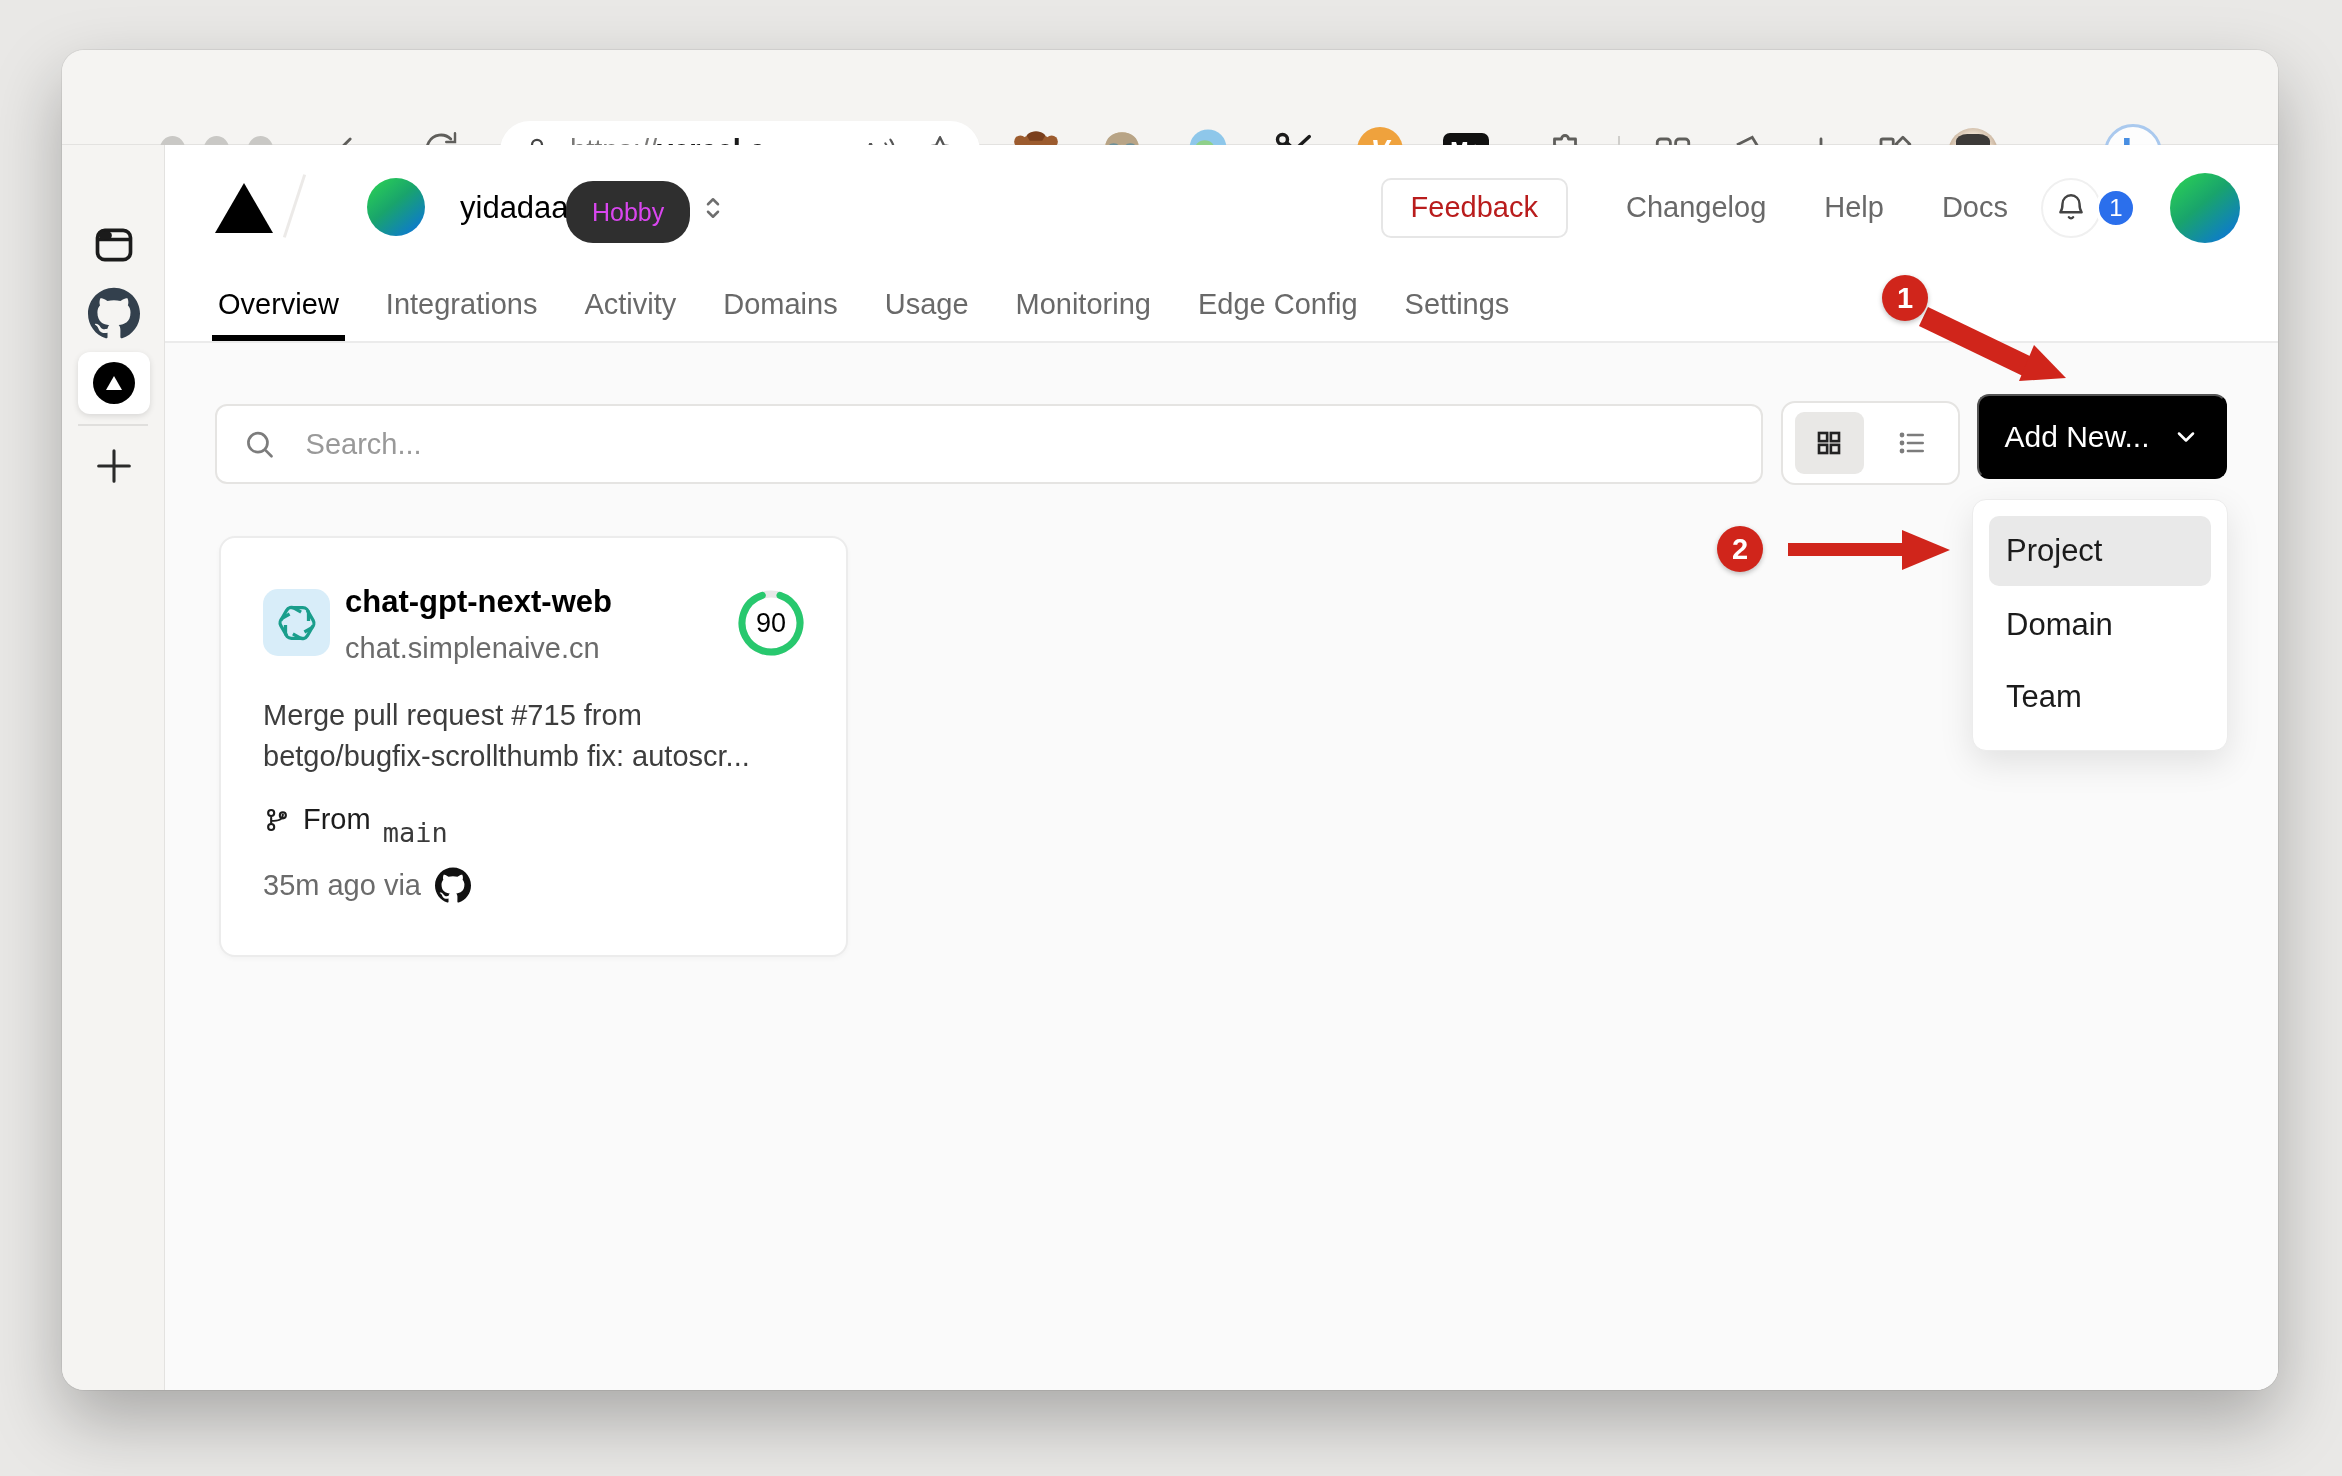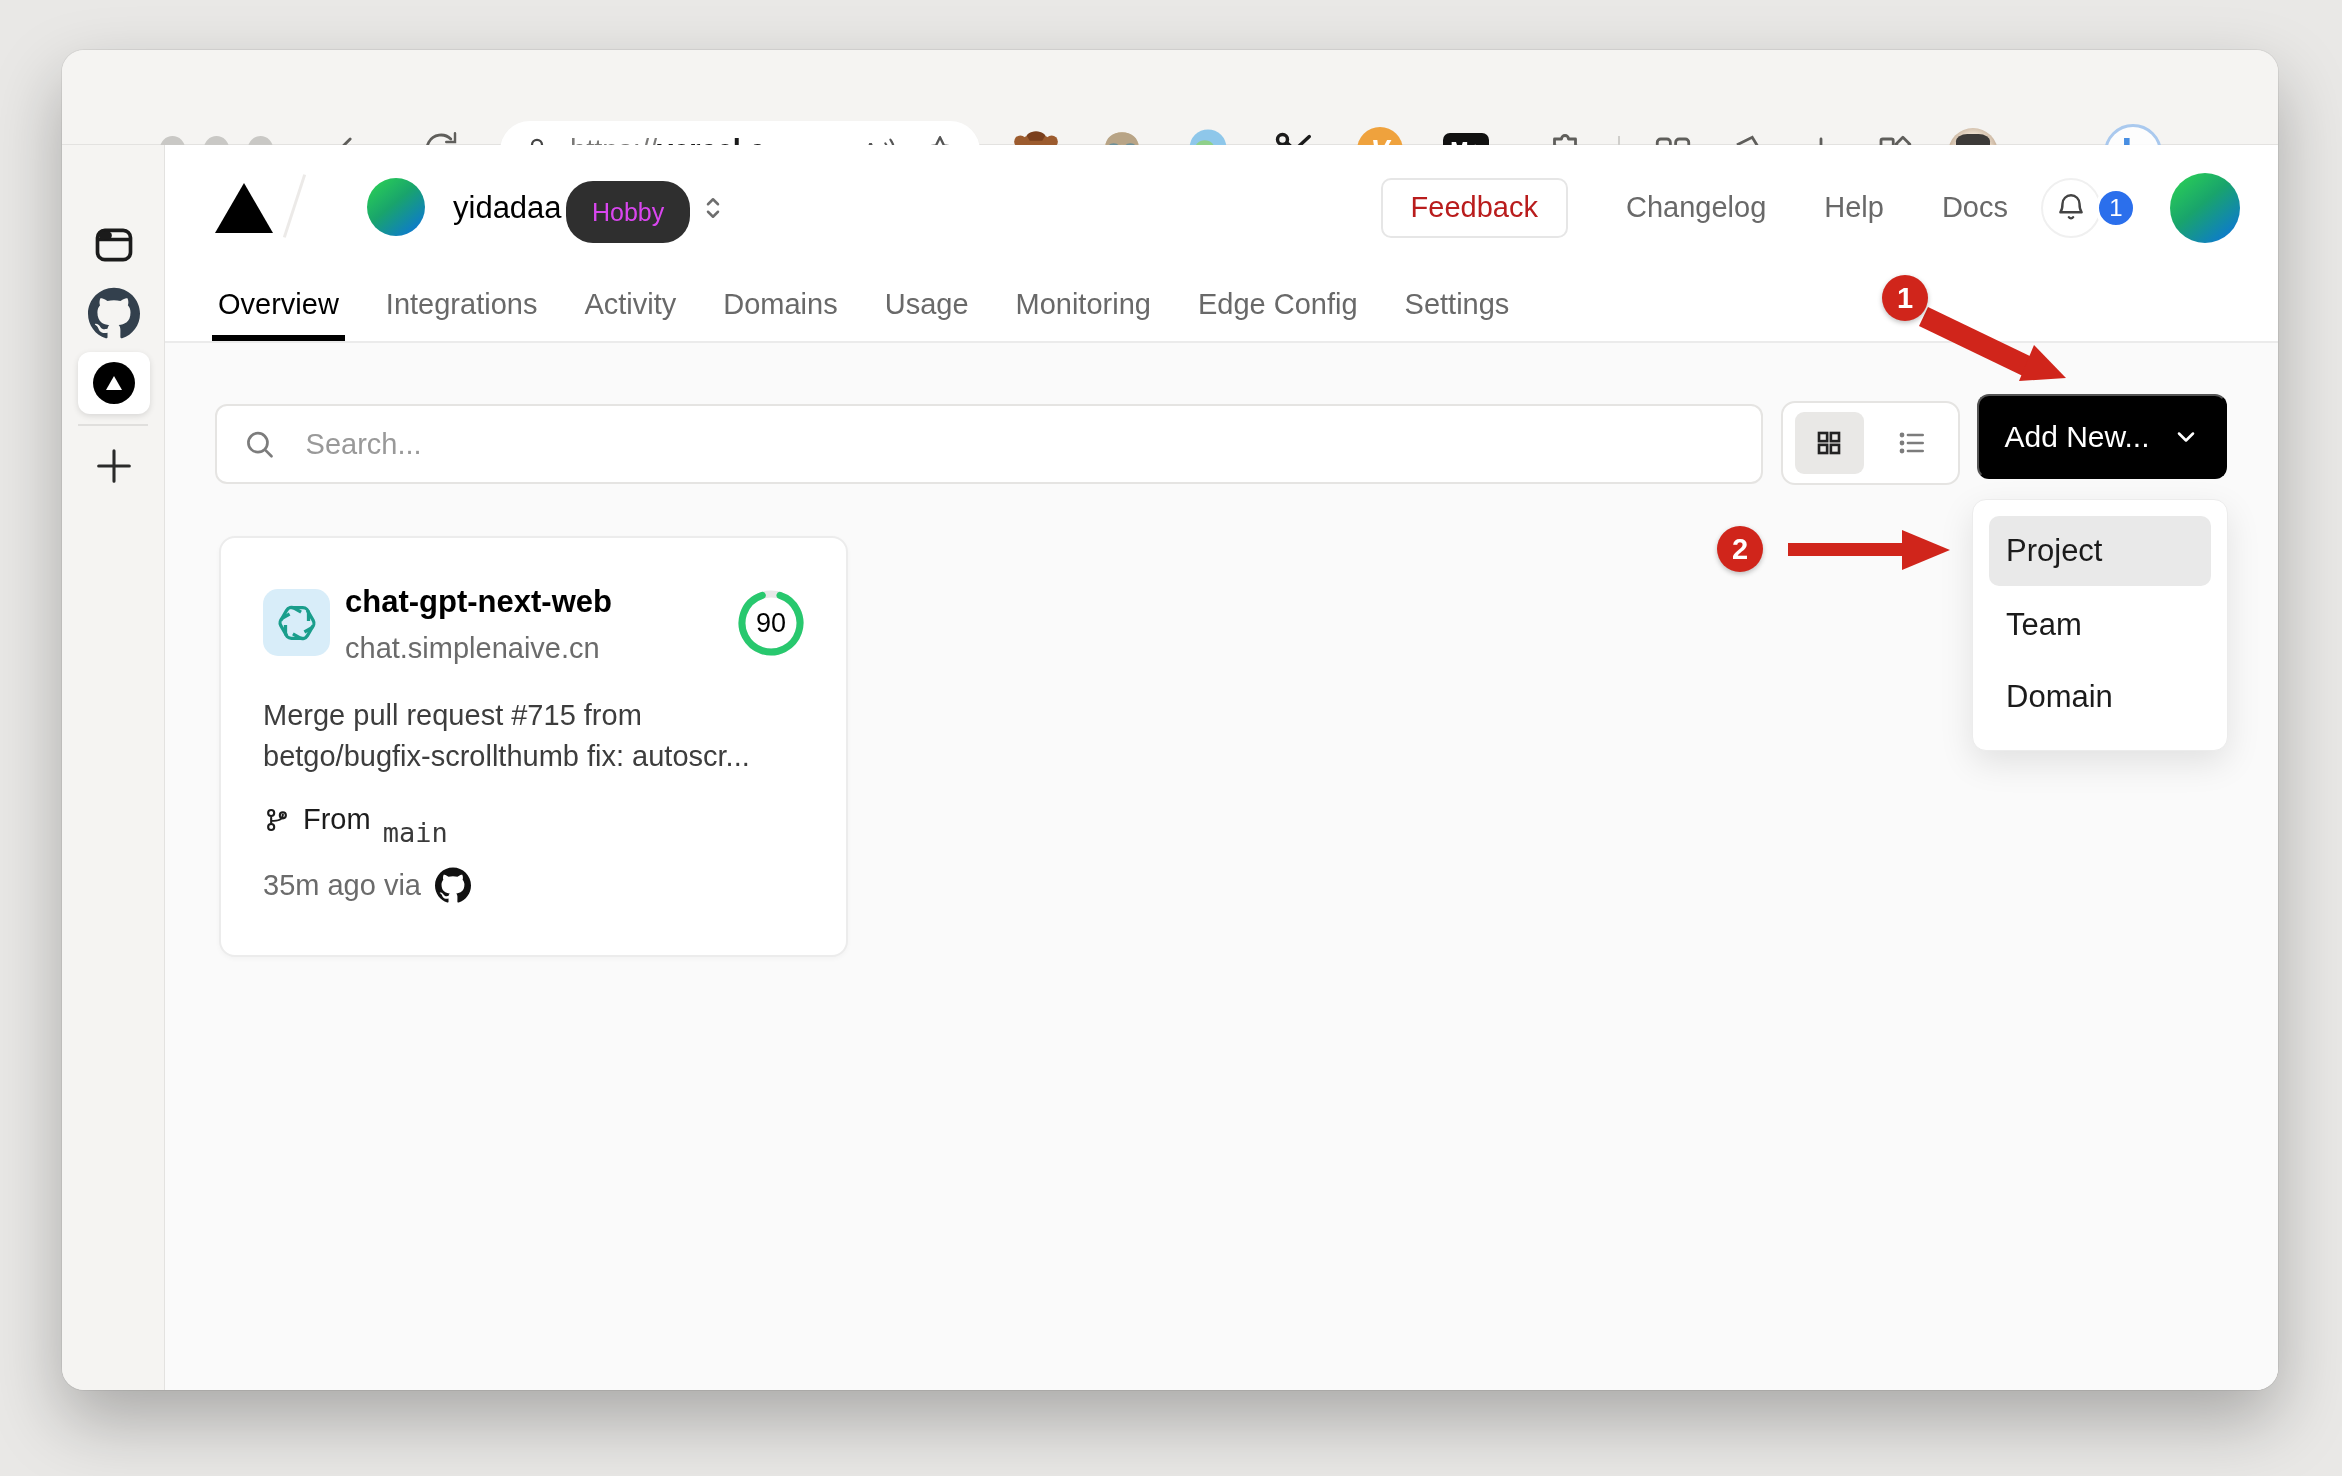--- a/index.html
+++ b/index.html
@@ -51,21 +51,21 @@
   .vtab-active{width:72px;height:62px;background:#fff;border-radius:12px;box-shadow:0 2px 6px rgba(0,0,0,.12);display:flex;align-items:center;justify-content:center;}
   .vercel-fav{width:42px;height:42px;border-radius:50%;background:#000;display:flex;align-items:center;justify-content:center;}
   .vdiv{position:absolute;left:16px;width:70px;height:2px;background:#e0dfdd;}
   
   .page{position:absolute; left:103px; top:95px; right:0; bottom:0; background:#fff;}
   .site-header{position:absolute; left:0; top:0; right:0; height:198px; background:#fff; border-bottom:2px solid #ebebeb;}
   .logo-row{position:absolute; left:0; top:0; right:0; height:125px;}
   .tri{position:absolute; left:50px; top:38px; width:0;height:0; border-left:29px solid transparent; border-right:29px solid transparent; border-bottom:50px solid #000;}
   .slash{position:absolute; left:128px; top:28px; width:3px; height:66px; background:#eceae8; transform:rotate(18deg);}
   .team-avatar{position:absolute; left:202px; top:33px; width:58px; height:58px; border-radius:50%; background:linear-gradient(140deg,#2bd155 5%,#19a46c 45%,#0a6fe8 100%);}
-  .team-name{position:absolute; left:288px; top:0; height:125px; display:flex; align-items:center; font-size:31px; font-weight:500; color:#000;}
+  .team-name{position:absolute; left:295px; top:0; height:125px; display:flex; align-items:center; font-size:31px; font-weight:500; color:#000;}
   .plan-badge{position:absolute; left:401px; top:36px; height:62px; padding:9px 26px; background:#2f2f2f; color:#d946ef; font-size:25px; border-radius:27px; display:flex; align-items:center;}
   .team-switch{position:absolute; left:528px; top:36px; width:40px; height:54px; display:flex; align-items:center; justify-content:center; color:#6e6e6e;}
   .header-right{position:absolute; right:38px; top:0; height:125px; display:flex; align-items:center; gap:33px;}
   .feedback-btn{height:60px; padding:0 28px; border:2px solid #e6e6e6; border-radius:10px; background:#fff; color:#b91c1c; font-size:29px; display:flex; align-items:center;}
   .hlink{font-size:29px; color:#696969;margin-left:25px;}
   .bellwrap{position:relative; width:96px; height:60px;}
   .bellcirc{position:absolute; left:0; top:0; width:60px; height:60px; border-radius:50%; background:#fff; border:2px solid #f0f0f0; display:flex; align-items:center; justify-content:center; color:#444;}
   .bellbadge{position:absolute; right:0; top:9px; width:42px; height:42px; border-radius:50%; background:var(--blue); border:4px solid #fff; color:#fff; font-size:24px; display:flex; align-items:center; justify-content:center;}
   .user-avatar{width:70px;height:70px;border-radius:50%;background:linear-gradient(140deg,#2bd155 5%,#19a46c 45%,#0a6fe8 100%);}
   .tabs-row{position:absolute; left:53px; bottom:0; display:flex; gap:47px; height:73px; align-items:center;}
@@ -333,22 +333,22 @@
 
       <button class="addnew">
         <span>Add New...</span>
         <svg viewBox="0 0 24 24" width="28" height="28" fill="none" stroke="#fff" stroke-width="2.2" stroke-linecap="round" stroke-linejoin="round">
             <path d="M6 9l6 6 6-6"></path>
           </svg>
       </button>
 
       <div class="menu">
         <div class="menu-item hl">Project</div>
+        <div class="menu-item">Domain</div>
         <div class="menu-item">Team</div>
-        <div class="menu-item">Domain</div>
       </div>
 
       <div class="card">
         <div class="app-icon">
           <svg viewBox="0 0 48 48" width="46" height="46">
             <g fill="none" stroke="#1a9e8c" stroke-width="3.4" stroke-linejoin="round">
               <g transform="translate(24 24)">
                 <path transform="rotate(0)" d="M-6-16 h12 a6 6 0 0 1 6 6 v8"></path>
                 <path transform="rotate(60)" d="M-6-16 h12 a6 6 0 0 1 6 6 v8"></path>
                 <path transform="rotate(120)" d="M-6-16 h12 a6 6 0 0 1 6 6 v8"></path>

